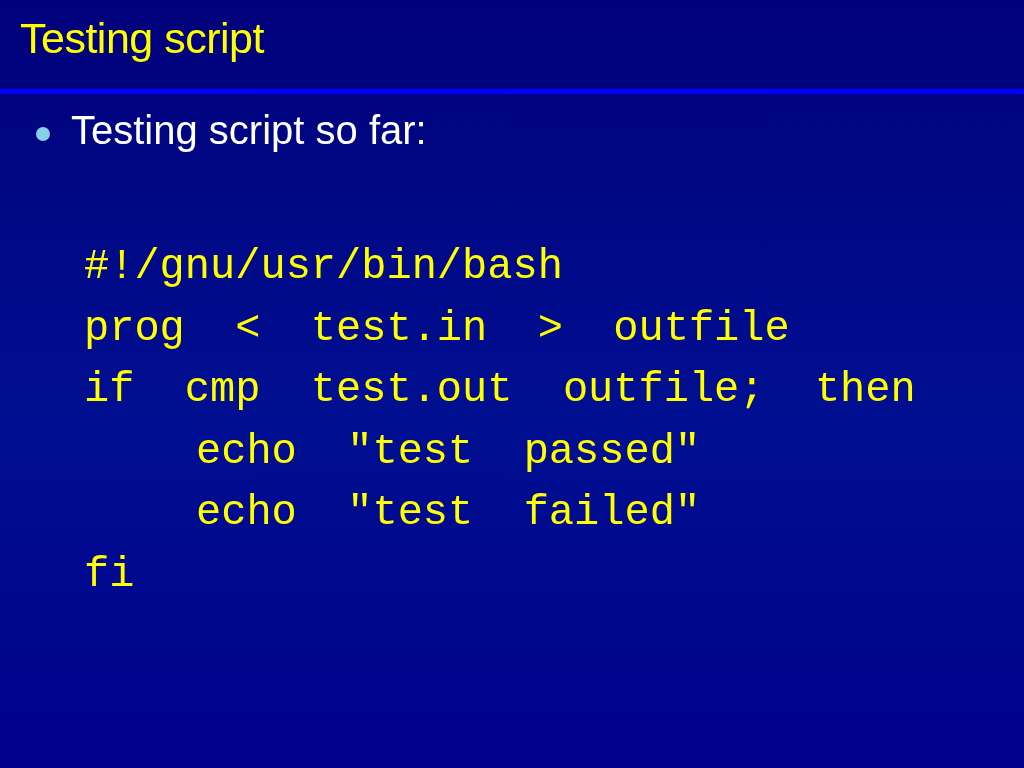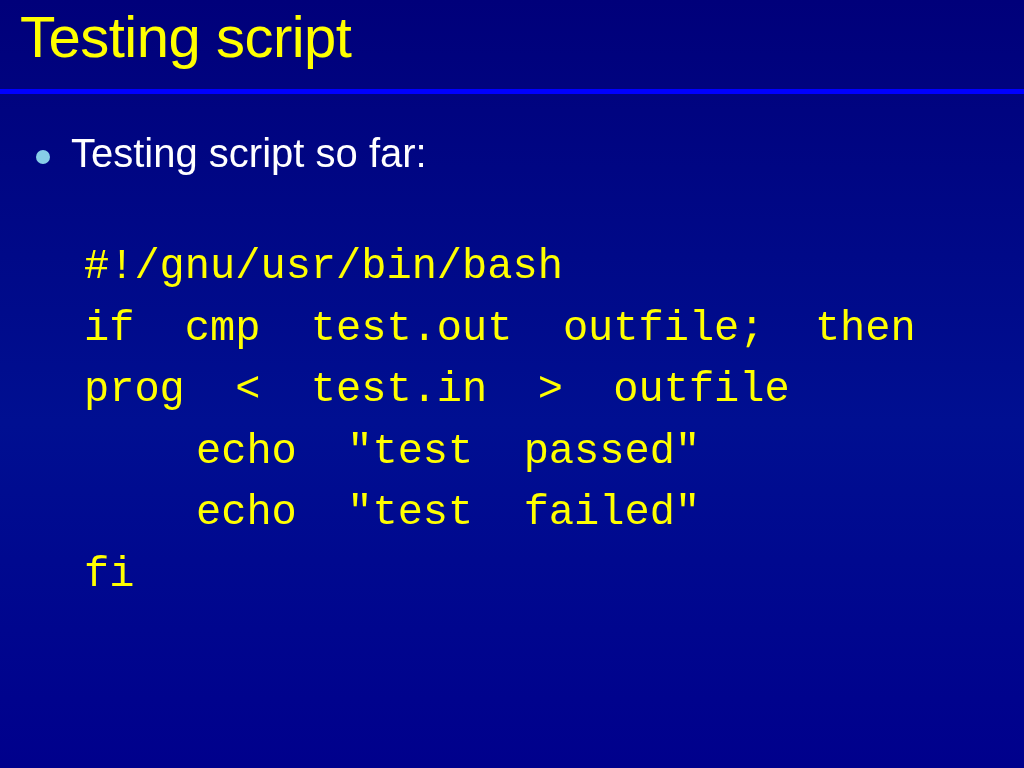--- a/index.html
+++ b/index.html
@@ -16,22 +16,22 @@
     position: relative;
     width: 1024px;
     height: 768px;
     background: #000080;
     background-image: linear-gradient(to bottom, #00007a 0%, #000f91 55%, #00008c 100%);
     overflow: hidden;
   }
   #slide-title {
     position: absolute;
     left: 20px;
-    top: 2px;
-    font-size: 58px;
+    top: 12px;
+    font-size: 43px;
     line-height: 1.22;
     color: #ffff00;
     white-space: nowrap;
     letter-spacing: -0.5px;
   }
   #title-divider {
     position: absolute;
     left: 0;
     top: 89px;
     width: 1024px;
@@ -44,21 +44,20 @@
     top: 96px;
     width: 1024px;
     height: 672px;
   }
   .bullet-row {
     position: absolute;
     left: 36px;
     top: 9px;
     display: flex;
     align-items: flex-start;
-    margin-top: 23px;
   }
   .bullet-dot {
     width: 14px;
     height: 14px;
     border-radius: 50%;
     background: #87cee8;
     margin-top: 22px;
     margin-right: 21px;
     flex: 0 0 auto;
   }
@@ -96,21 +95,21 @@
 
   <div id="body-region">
 
     <div class="bullet-row">
       <span class="bullet-dot"></span>
       <span class="bullet-text">Testing script so far:</span>
     </div>
 
     <div id="code-block">
       <div class="code-line">#!/gnu/usr/bin/bash</div>
+      <div class="code-line">prog  &lt;  test.in  &gt;  outfile</div>
       <div class="code-line">if  cmp  test.out  outfile;  then</div>
-      <div class="code-line">prog  &lt;  test.in  &gt;  outfile</div>
       <div class="code-line indent">echo  "test  passed"</div>
       <div class="code-line indent">echo  "test  failed"</div>
       <div class="code-line">fi</div>
     </div>
 
   </div>
 </div>
 
 </body></html>

